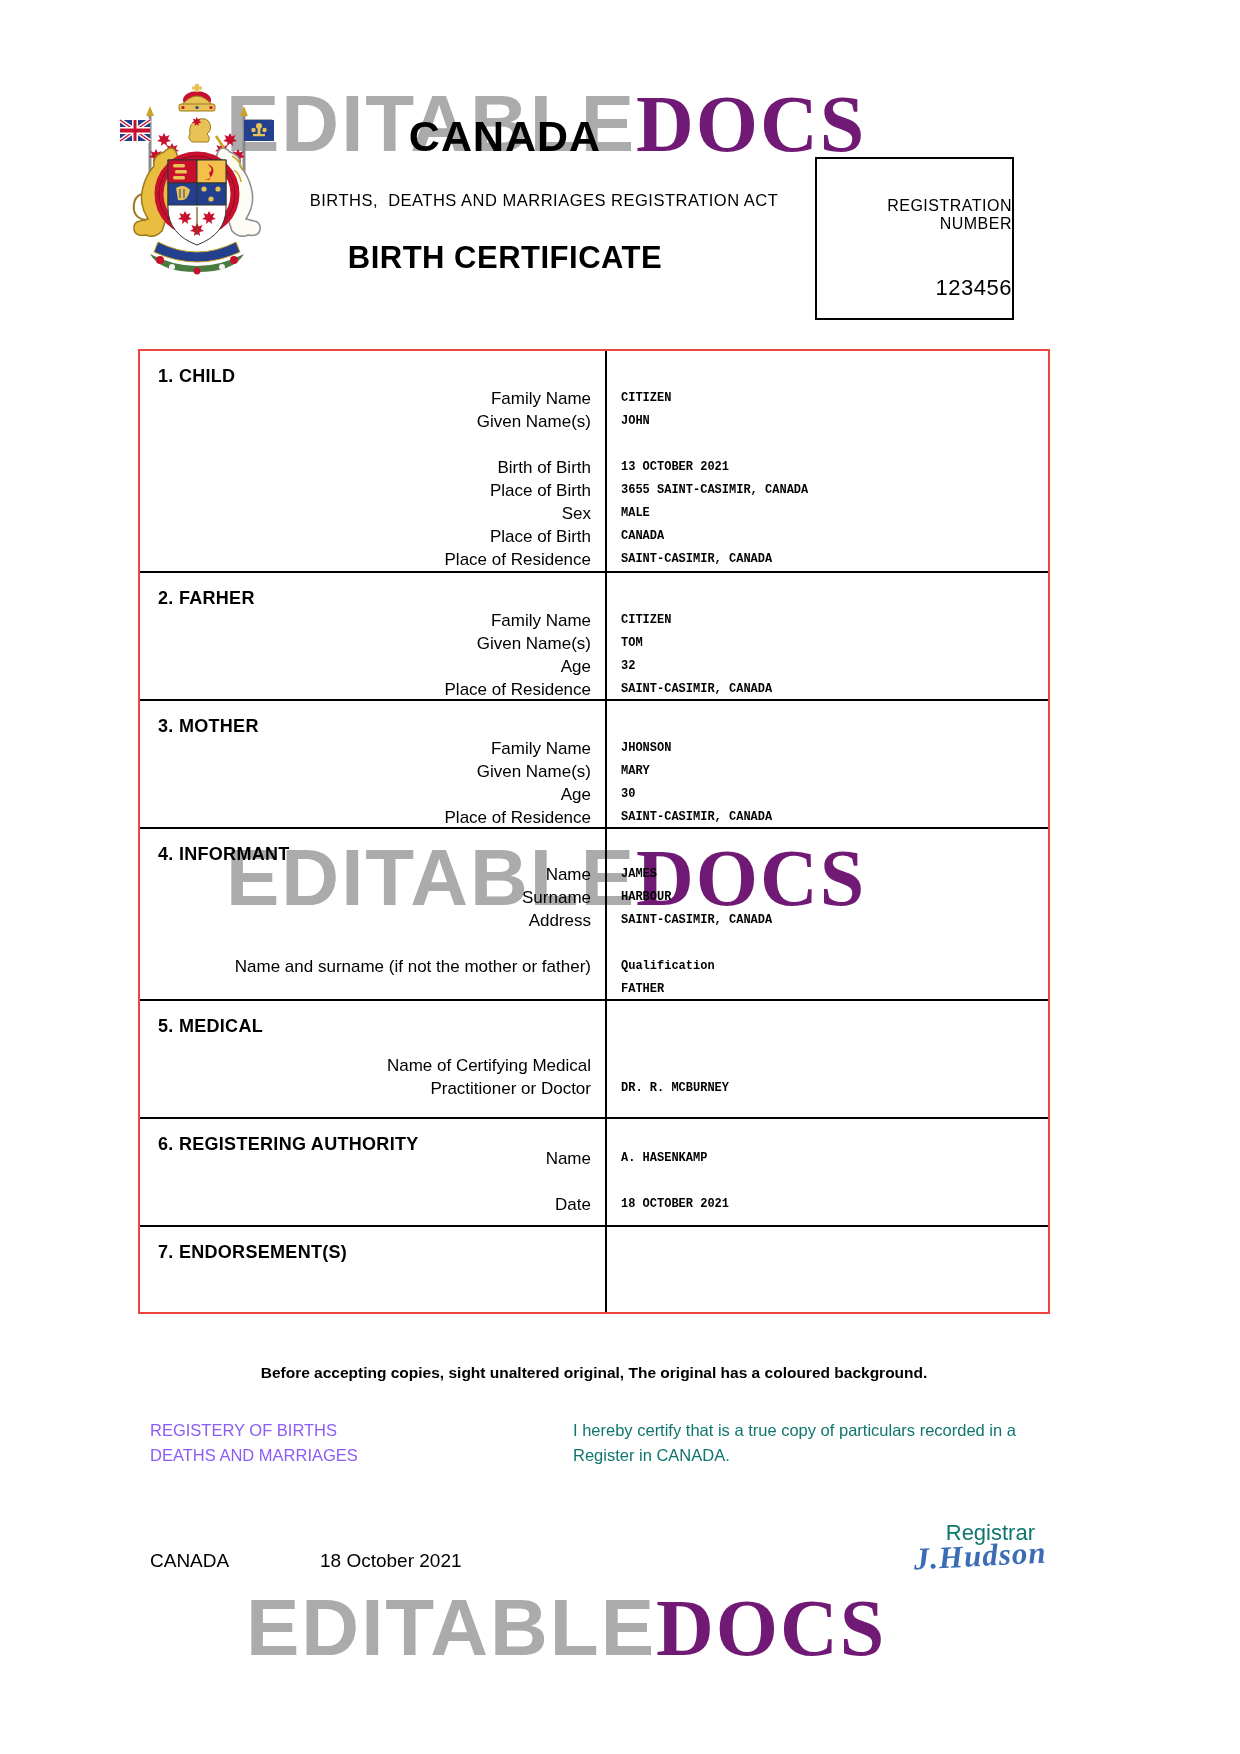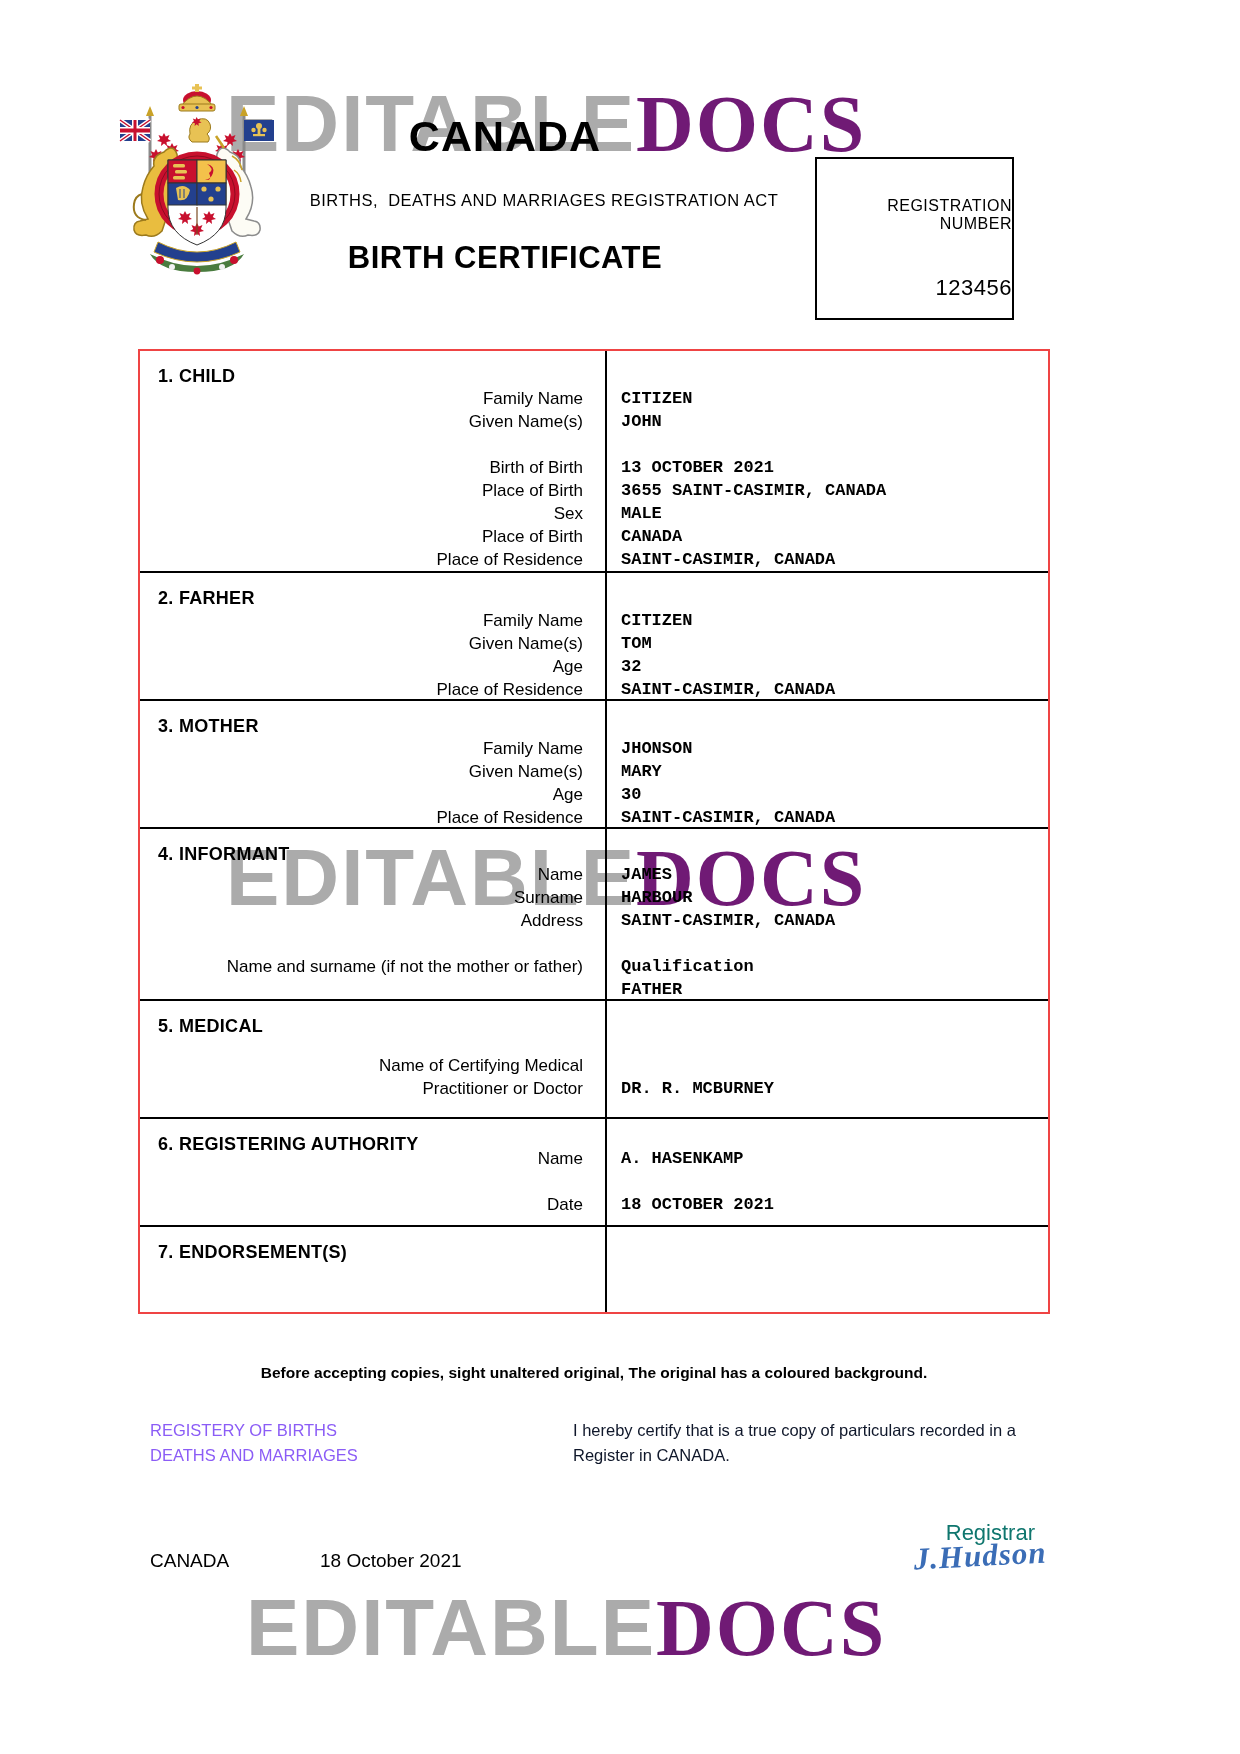--- a/index.html
+++ b/index.html
@@ -39,27 +39,27 @@
   .section::after{content:"";position:absolute;left:465px;top:0;bottom:0;width:2px;background:#000;}
   .sec-0{height:220px;} .sec-1{height:128px;} .sec-2{height:128px;}
   .sec-3{height:172px;} .sec-4{height:118px;} .sec-5{height:108px;} .sec-6{height:87px;}
   .section-title{position:absolute;top:15px;left:18px;font-size:18px;font-weight:bold;letter-spacing:.3px;}
   .rows{padding-top:36px;}
   .sec-3 .rows{padding-top:34px;}
   .sec-4 .rows{padding-top:30px;}
   .sec-5 .rows{padding-top:28px;}
   .row{display:flex;min-height:23px;line-height:23px;}
   .row.spacer{height:23px;}
-  .row-label{width:465px;box-sizing:border-box;text-align:right;padding-right:22px;font-size:17px;}
-  .row-value{padding-left:16px;font-family:"Liberation Mono",monospace;font-weight:bold;font-size:17px;white-space:pre;}
+  .row-label{width:465px;box-sizing:border-box;text-align:right;padding-right:14px;font-size:17px;}
+  .row-value{padding-left:16px;font-family:"Liberation Mono",monospace;font-weight:bold;font-size:12px;white-space:pre;}
   
   .notice{position:absolute;left:138px;top:1364px;width:912px;text-align:center;
     font-size:15.5px;font-weight:bold;}
   .registry-block{position:absolute;left:150px;top:1418px;font-size:16.5px;line-height:25px;color:#8b5cf6;}
-  .certify-block{position:absolute;left:573px;top:1418px;width:480px;font-size:16.5px;line-height:25px;color:#0f172a;}
+  .certify-block{position:absolute;left:573px;top:1418px;width:480px;font-size:16.5px;line-height:25px;color:#0f766e;}
   .registrar-label{position:absolute;left:715px;top:1520px;width:320px;text-align:right;font-size:22px;color:#0f766e;}
   .footer-country{position:absolute;left:150px;top:1550px;font-size:19px;}
   .footer-date{position:absolute;left:320px;top:1550px;font-size:19px;}
   .signature{position:absolute;left:855px;top:1538px;width:250px;text-align:center;
     font-family:"Liberation Serif",serif;font-style:italic;font-weight:bold;
     font-size:31px;color:#3b6db6;transform:rotate(-3deg);letter-spacing:1px;}
 </style>
 </head>
 <body>
 

